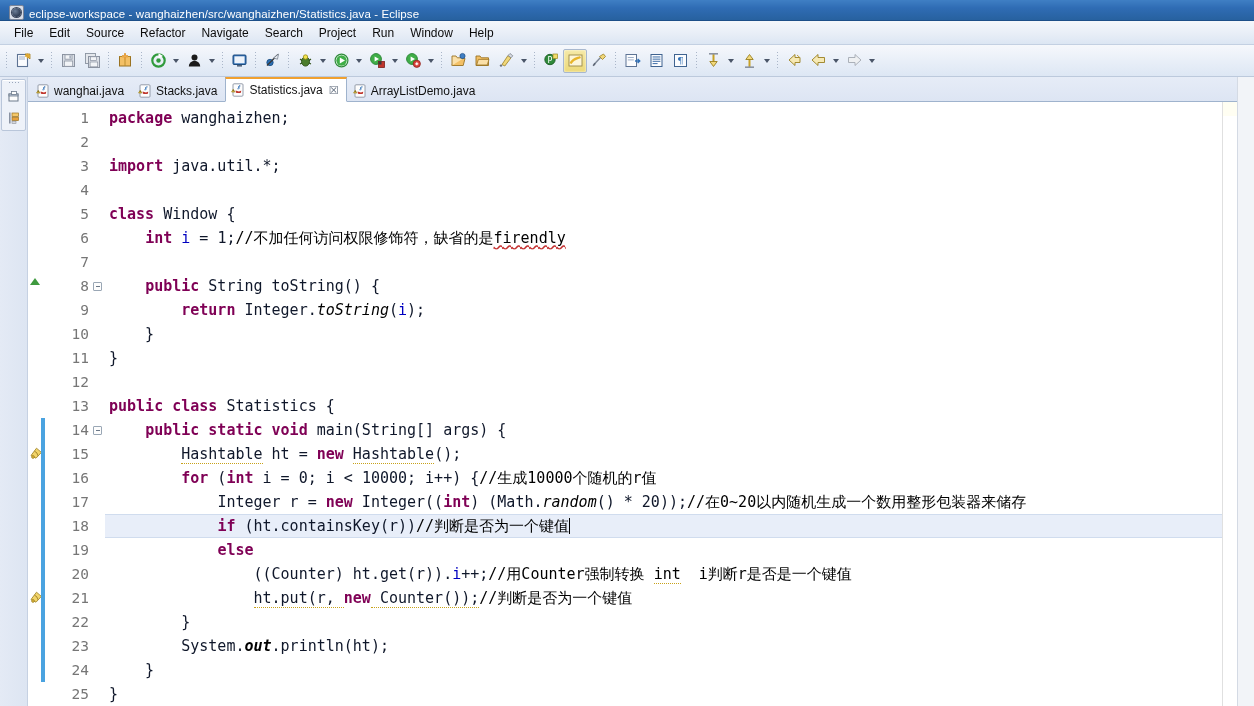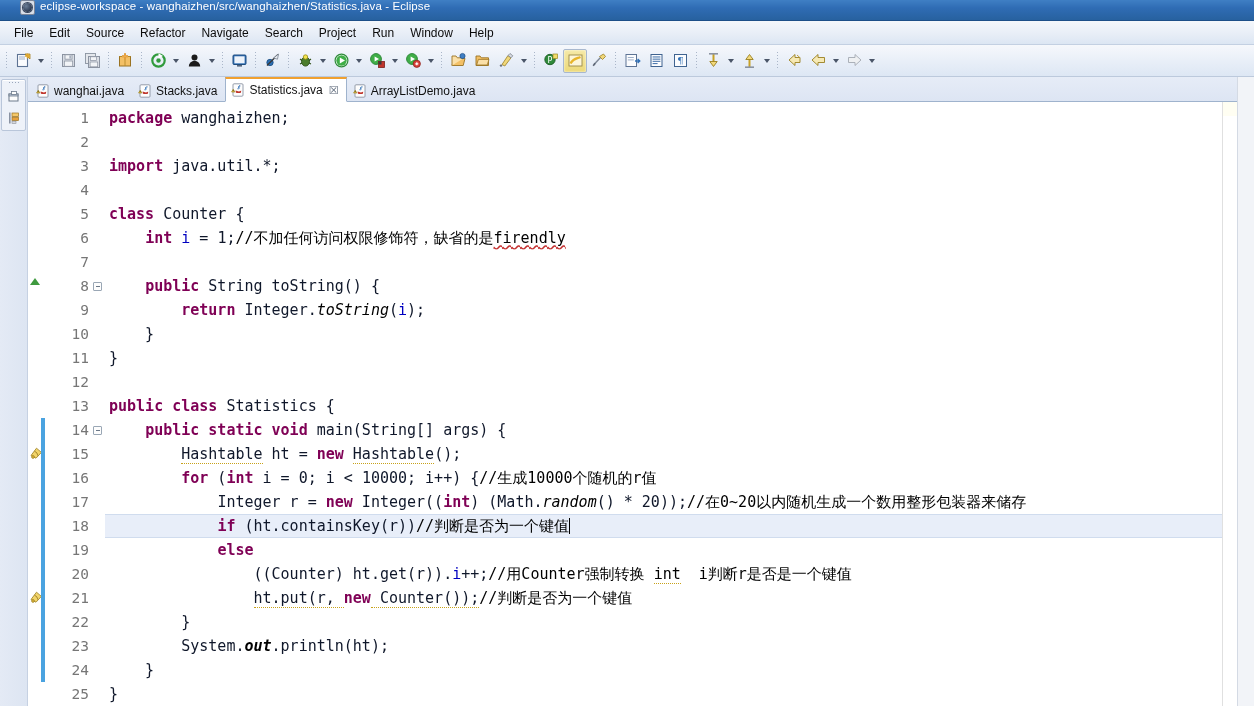--- a/index.html
+++ b/index.html
@@ -14,22 +14,22 @@
     width: 1254px; height: 706px;
     display: flex; flex-direction: column;
     background: #f0f0f0;
   }
 
   
   .titlebar {
     height: 20px;
     flex: 0 0 20px;
     background: linear-gradient(to bottom, #3f7fc4 0%, #2f6cb4 40%, #27619f 100%);
-    display: flex; align-items: flex-start;
-    padding-left: 20px;
+    display: flex; align-items: flex-end;
+    padding-left: 9px;
     color: #ffffff;
     font-size: 11.5px;
     letter-spacing: 0.1px;
     border-bottom: 1px solid #1d4f88;
   }
   .title-icon {
     width: 15px; height: 15px;
     margin-right: 5px;
     position: relative;
     flex: 0 0 15px;
@@ -740,21 +740,21 @@
             <div class="fline"></div>
             <div class="fline"></div>
             <div class="fline"></div>
             <div class="fline"></div>
           </div>
         <div class="code-pane" id="codepane">
             <div class="cline"><span class="kw">package</span><span class="plain"> wanghaizhen;</span></div>
             <div class="cline"></div>
             <div class="cline"><span class="kw">import</span><span class="plain"> java.util.*;</span></div>
             <div class="cline"></div>
-            <div class="cline"><span class="kw">class</span><span class="plain"> Counter {</span></div>
+            <div class="cline"><span class="kw">class</span><span class="plain"> Window {</span></div>
             <div class="cline"><span class="plain">    </span><span class="kw">int</span><span class="plain"> </span><span class="fld">i</span><span class="plain"> = </span><span class="plain">1</span><span class="plain">;</span><span class="cmt">//不加任何访问权限修饰符，缺省的是</span><span class="cmt spell">firendly</span></div>
             <div class="cline"></div>
             <div class="cline"><span class="plain">    </span><span class="kw">public</span><span class="plain"> String </span><span class="plain">toString</span><span class="plain">() {</span></div>
             <div class="cline"><span class="plain">        </span><span class="kw">return</span><span class="plain"> Integer.</span><span class="stc">toString</span><span class="plain">(</span><span class="fld">i</span><span class="plain">);</span></div>
             <div class="cline"><span class="plain">    }</span></div>
             <div class="cline"><span class="plain">}</span></div>
             <div class="cline"></div>
             <div class="cline"><span class="kw">public</span><span class="plain"> </span><span class="kw">class</span><span class="plain"> Statistics {</span></div>
             <div class="cline"><span class="plain">    </span><span class="kw">public</span><span class="plain"> </span><span class="kw">static</span><span class="plain"> </span><span class="kw">void</span><span class="plain"> main(String[] args) {</span></div>
             <div class="cline"><span class="plain">        </span><span class="plain warnline">Hashtable</span><span class="plain"> ht = </span><span class="kw">new</span><span class="plain"> </span><span class="plain warnline">Hashtable</span><span class="plain">();</span></div>

